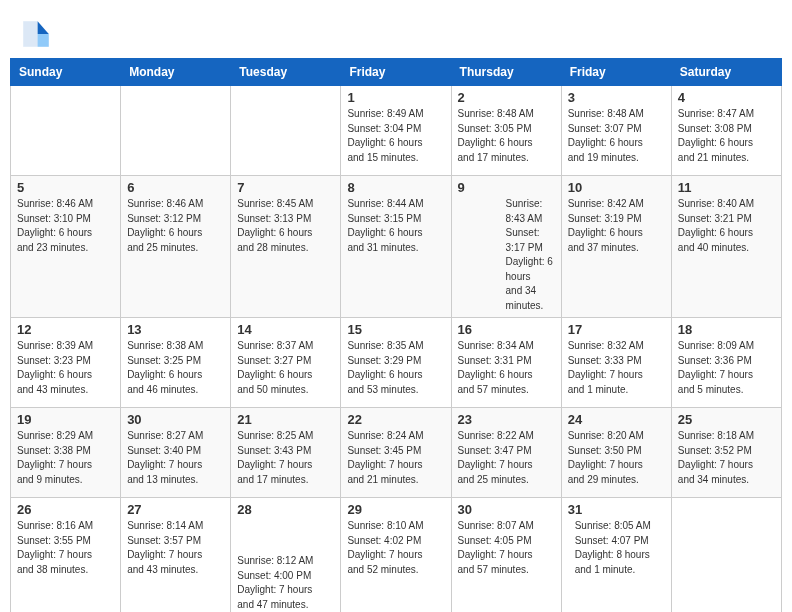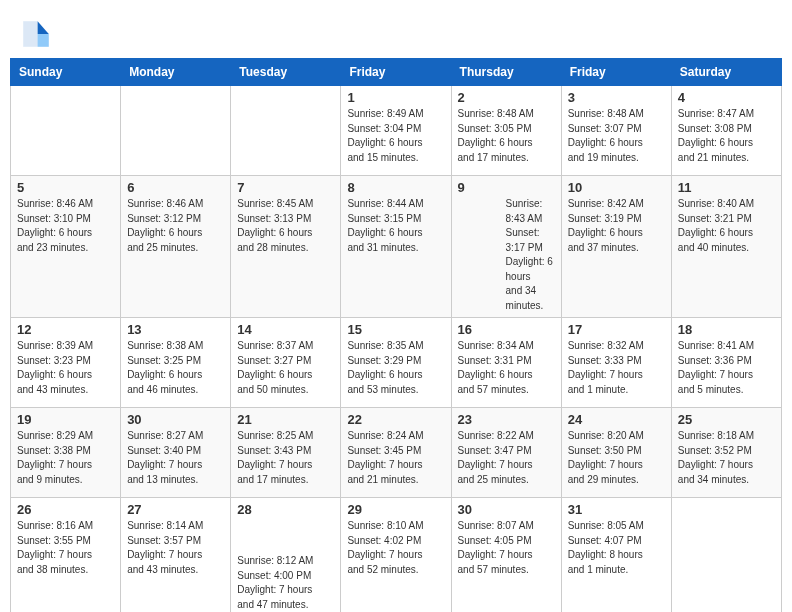--- a/index.html
+++ b/index.html
@@ -248,21 +248,21 @@
         </td>
         <td>
           <span class="day-number">17</span>
           <div class="day-info" style="white-space: pre-line;">Sunrise: 8:32 AM
 Sunset: 3:33 PM
 Daylight: 7 hours
 and 1 minute.</div>
         </td>
         <td>
           <span class="day-number">18</span>
-          <div class="day-info" style="white-space: pre-line;">Sunrise: 8:41 AM
+          <div class="day-info" style="white-space: pre-line;">Sunrise: 8:09 AM
 Sunset: 3:36 PM
 Daylight: 7 hours
 and 5 minutes.</div>
         </td>
       </tr>
       <tr>
         <td>
           <span class="day-number">19</span>
           <div class="day-info" style="white-space: pre-line;">Sunrise: 8:29 AM
 Sunset: 3:38 PM
@@ -343,21 +343,21 @@
         </td>
         <td>
           <span class="day-number">30</span>
           <div class="day-info" style="white-space: pre-line;">Sunrise: 8:07 AM
 Sunset: 4:05 PM
 Daylight: 7 hours
 and 57 minutes.</div>
         </td>
         <td>
           <span class="day-number">31</span>
-          <div class="day-info" style="white-space: pre-line;">Sunrise: 8:05 AM
+          <div class="day-info" style="white-space: pre-line; margin-left: 7px;">Sunrise: 8:05 AM
 Sunset: 4:07 PM
 Daylight: 8 hours
 and 1 minute.</div>
         </td>
         <td class="empty-cell"></td>
       </tr>
     </tbody>
 </table>
 
 </body></html>

